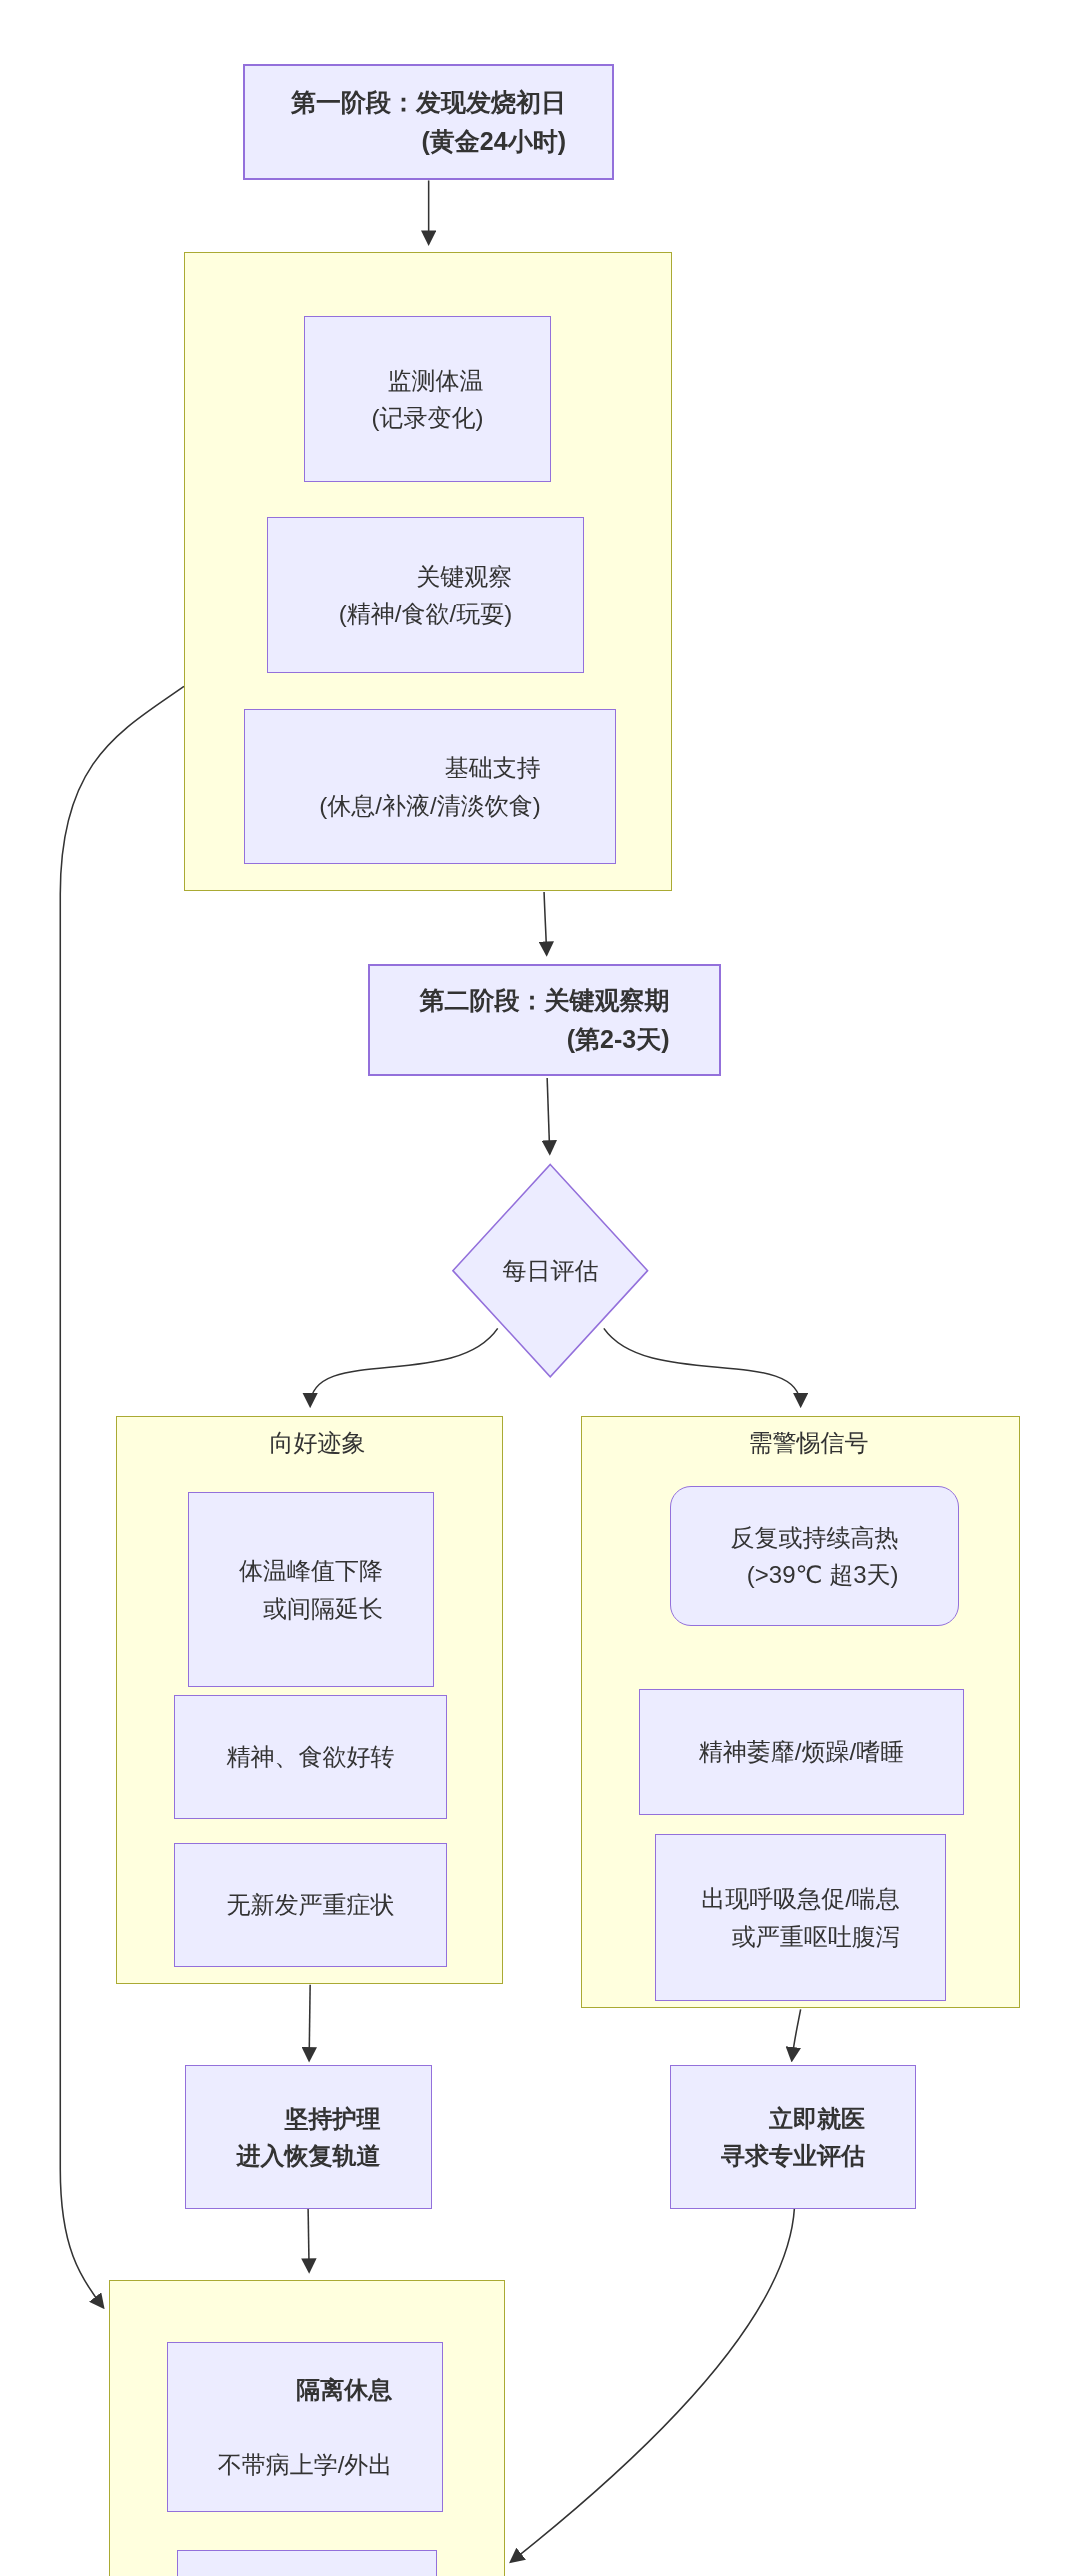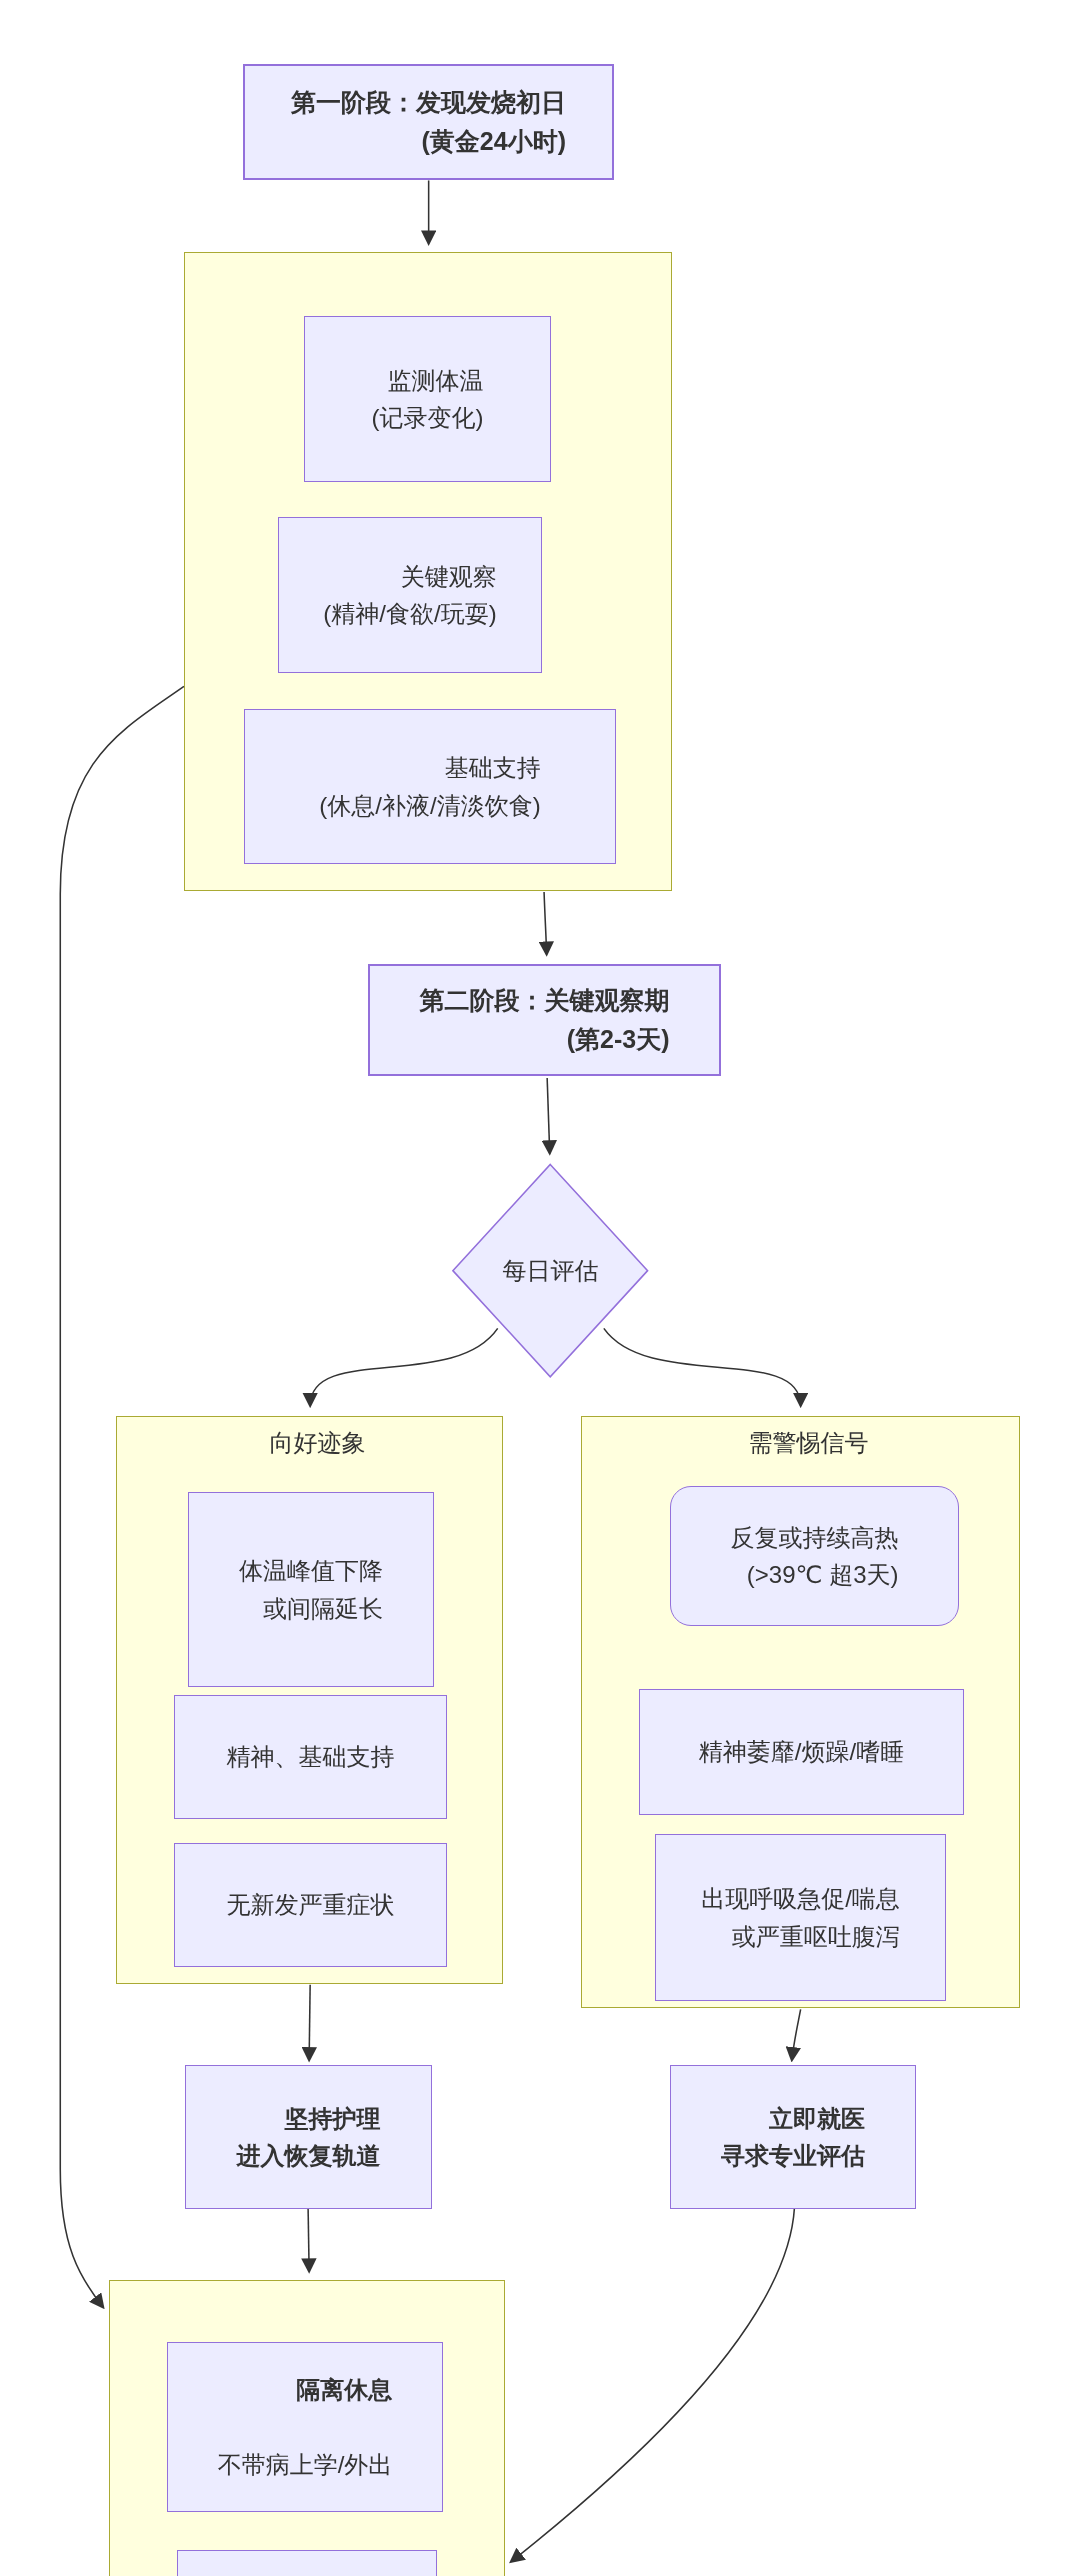--- a/index.html
+++ b/index.html
@@ -97,35 +97,35 @@
 
     <polygon points="1068,2260 1257,2466 1068,2672 879,2466" fill="#ECECFF" stroke="#9370DB" stroke-width="3"></polygon>
   </svg>
 
   <div class="node stage" style="left:243px;top:64px;width:371px;height:116px;">第一阶段：发现发烧初日
 (黄金24小时)</div>
 
   <div class="node" style="left:304px;top:316px;width:247px;height:166px;">监测体温
 (记录变化)</div>
 
-  <div class="node" style="left:278px;top:517px;width:264px;height:156px;">关键观察
+  <div class="node" style="left:267px;top:517px;width:317px;height:156px;">关键观察
 (精神/食欲/玩耍)</div>
 
   <div class="node" style="left:244px;top:709px;width:372px;height:155px;">基础支持
 (休息/补液/清淡饮食)</div>
 
   <div class="node stage" style="left:368px;top:964px;width:353px;height:112px;">第二阶段：关键观察期
 (第2-3天)</div>
 
   <div class="diamond-label">每日评估</div>
 
   <div class="node" style="left:188px;top:1492px;width:246px;height:195px;">体温峰值下降
 或间隔延长</div>
 
-  <div class="node" style="left:174px;top:1695px;width:273px;height:124px;">精神、基础支持</div>
+  <div class="node" style="left:174px;top:1695px;width:273px;height:124px;">精神、食欲好转</div>
 
   <div class="node" style="left:174px;top:1843px;width:273px;height:124px;">无新发严重症状</div>
 
   <div class="node" style="left:670px;top:1486px;width:289px;height:140px;border-radius:21px;">反复或持续高热
 (&gt;39℃ 超3天)</div>
 
   <div class="node" style="left:639px;top:1689px;width:325px;height:126px;">精神萎靡/烦躁/嗜睡</div>
 
   <div class="node" style="left:655px;top:1834px;width:291px;height:167px;">出现呼吸急促/喘息
 或严重呕吐腹泻</div>

